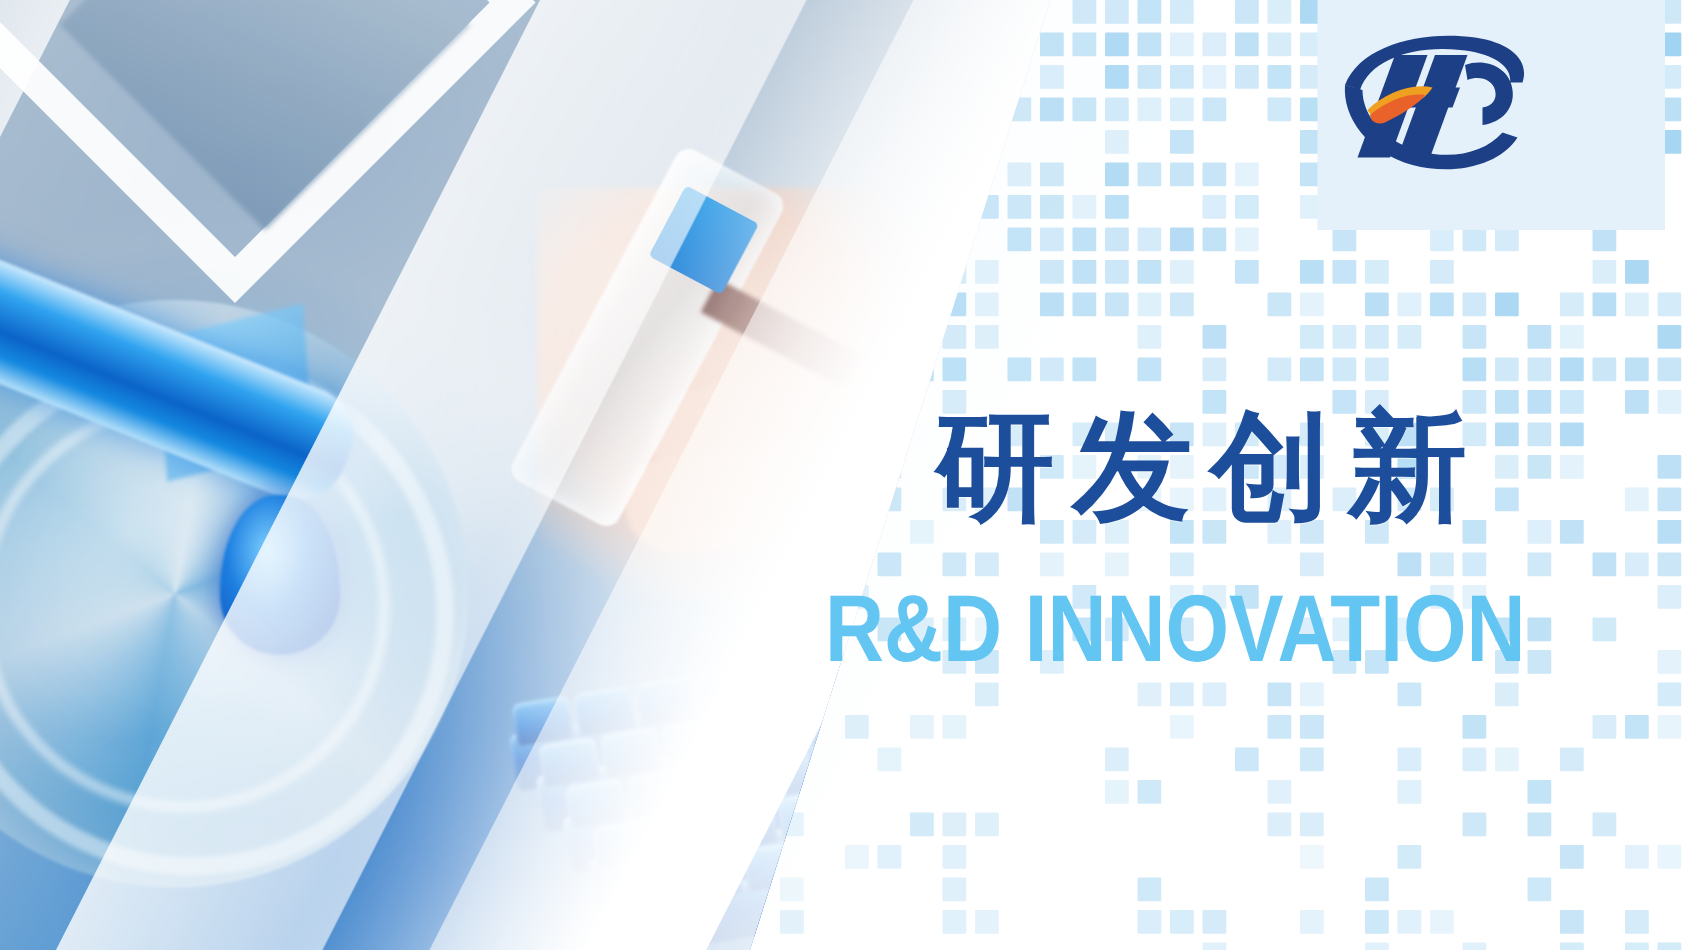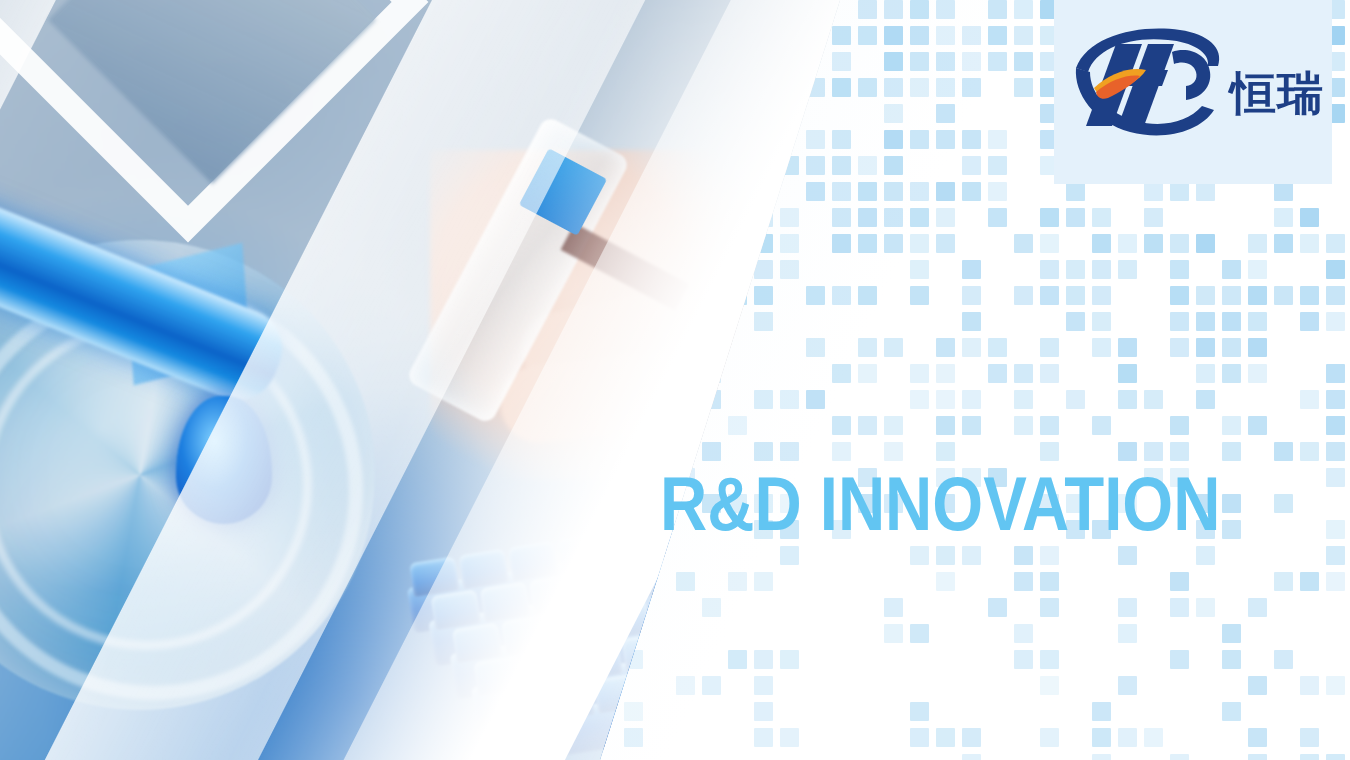--- a/index.html
+++ b/index.html
@@ -882,34 +882,34 @@
       <div class="band band-a"></div>
       <div class="band band-b"></div>
 
       <div class="diamond"></div>
       <div class="diamond-inner"></div>
 
       <div class="feather"></div>
     </div>
   </div>
 
+  <div class="headline">研发创新</div>
 
   <div class="subhead">R&amp;D INNOVATION</div>
 
   <div class="logo-box">
     <svg class="logo-mark" viewBox="0 0 160 122">
 
       <path d="M8 46 C20 14, 70 2, 112 8 C140 12, 156 26, 150 44 L140 44 C142 30, 124 20, 100 18 C62 14, 28 26, 20 50 Z" fill="#1d3f86"></path>
       <path d="M8 46 C6 72, 26 100, 62 110 C96 119, 132 110, 146 88 L134 84 C120 100, 94 106, 68 99 C38 91, 22 70, 22 50 Z" fill="#1d3f86"></path>
 
       <path d="M48 22 L74 22 L44 104 L18 104 Z" fill="#1d3f86"></path>
       <path d="M80 22 L106 22 L76 104 L50 104 Z" fill="#1d3f86"></path>
       <path d="M40 48 L100 48 L94 64 L34 64 Z" fill="#1d3f86"></path>
 
       <path d="M104 30 C120 24, 140 32, 142 50 C144 64, 134 76, 118 78 L118 64 C126 63, 130 57, 128 50 C126 42, 116 38, 106 42 Z" fill="#1d3f86"></path>
 
       <path d="M26 66 C40 52, 62 44, 78 48 C72 58, 56 66, 44 72 C38 75, 30 74, 26 66 Z" fill="#f0a021"></path>
       <path d="M28 70 C42 58, 60 52, 72 54 C66 62, 52 70, 40 76 C34 78, 29 76, 28 70 Z" fill="#e8622a"></path>
     </svg>
-    <div class="logo-cn">恒瑞</div>
   </div>
 
 </div>
 
 </body></html>

